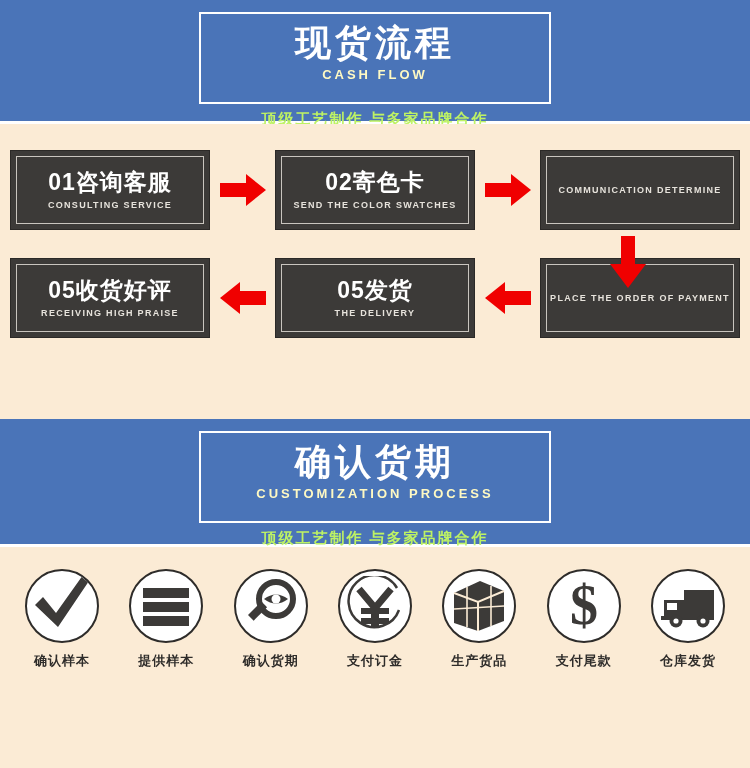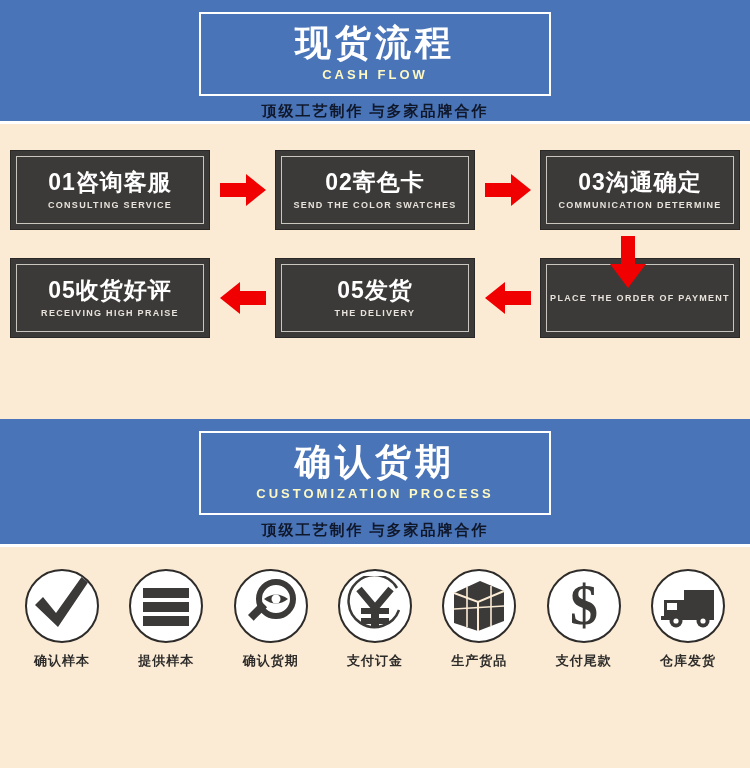--- a/index.html
+++ b/index.html
@@ -17,42 +17,42 @@
     width: 750px;
     display: flex;
     flex-direction: column;
     align-items: center;
     justify-content: flex-start;
     border-bottom: 3px solid #FFFFFF;
   }
   .band-frame {
     border: 2px solid #ffffff;
     width: 352px;
-    padding: 6px 0 10px 0;
+    padding: 6px 0 18px 0;
     text-align: center;
     margin-top: 12px;
   }
   .band-title-cn {
     color: #ffffff;
     font-size: 36px;
     font-weight: bold;
     letter-spacing: 4px;
     line-height: 46px;
     text-align: center;
   }
   .band-title-en {
     color: #fef9c3;
     font-size: 13px;
     font-weight: bold;
     letter-spacing: 3px;
     line-height: 18px;
     text-align: center;
   }
   .band-sub {
-    color: #0f172a;
+    color: #bef264;
     font-size: 15px;
     font-weight: bold;
     letter-spacing: 2px;
     line-height: 30px;
     text-align: center;
   }
 
   
   .flow {
     position: relative;
@@ -195,21 +195,20 @@
       </div>
 
       <div class="arrow-wrap">
         <svg class="arrow-right" viewBox="0 0 46 34">
           <polygon points="0,10 26,10 26,1 46,17 26,33 26,24 0,24" fill="#F00000"></polygon>
         </svg>
       </div>
 
       <div class="step">
         <div class="step-inner">
-          <div class="step-cn">03沟通确定</div>
           <div class="step-en">COMMUNICATION DETERMINE</div>
         </div>
       </div>
     </div>
 
     <div class="arrow-down-wrap">
       <svg width="40" height="52" viewBox="0 0 40 52">
         <polygon points="13,0 27,0 27,28 38,28 20,52 2,28 13,28" fill="#F00000"></polygon>
       </svg>
     </div>

